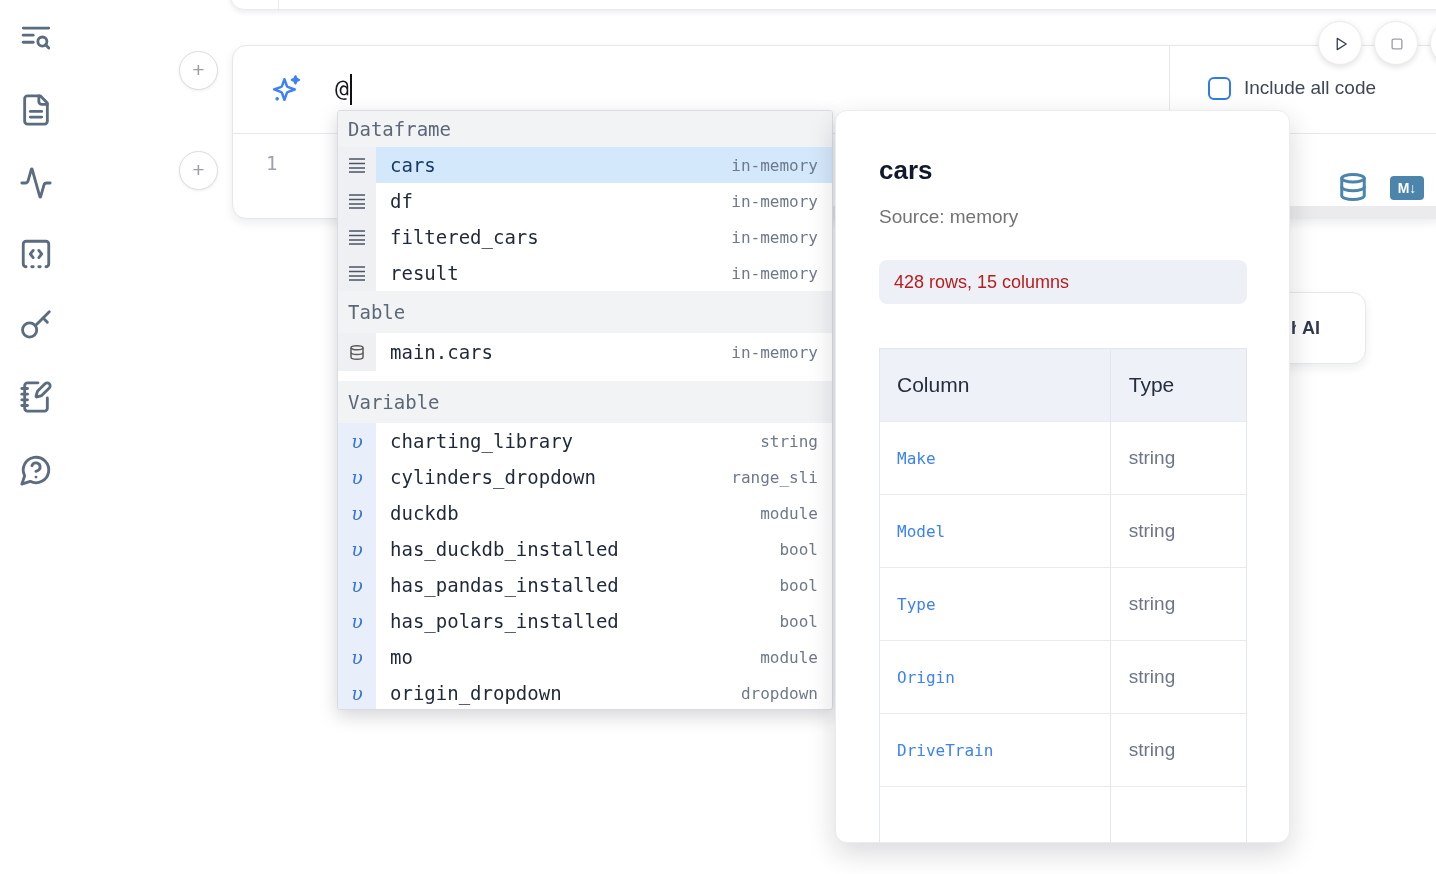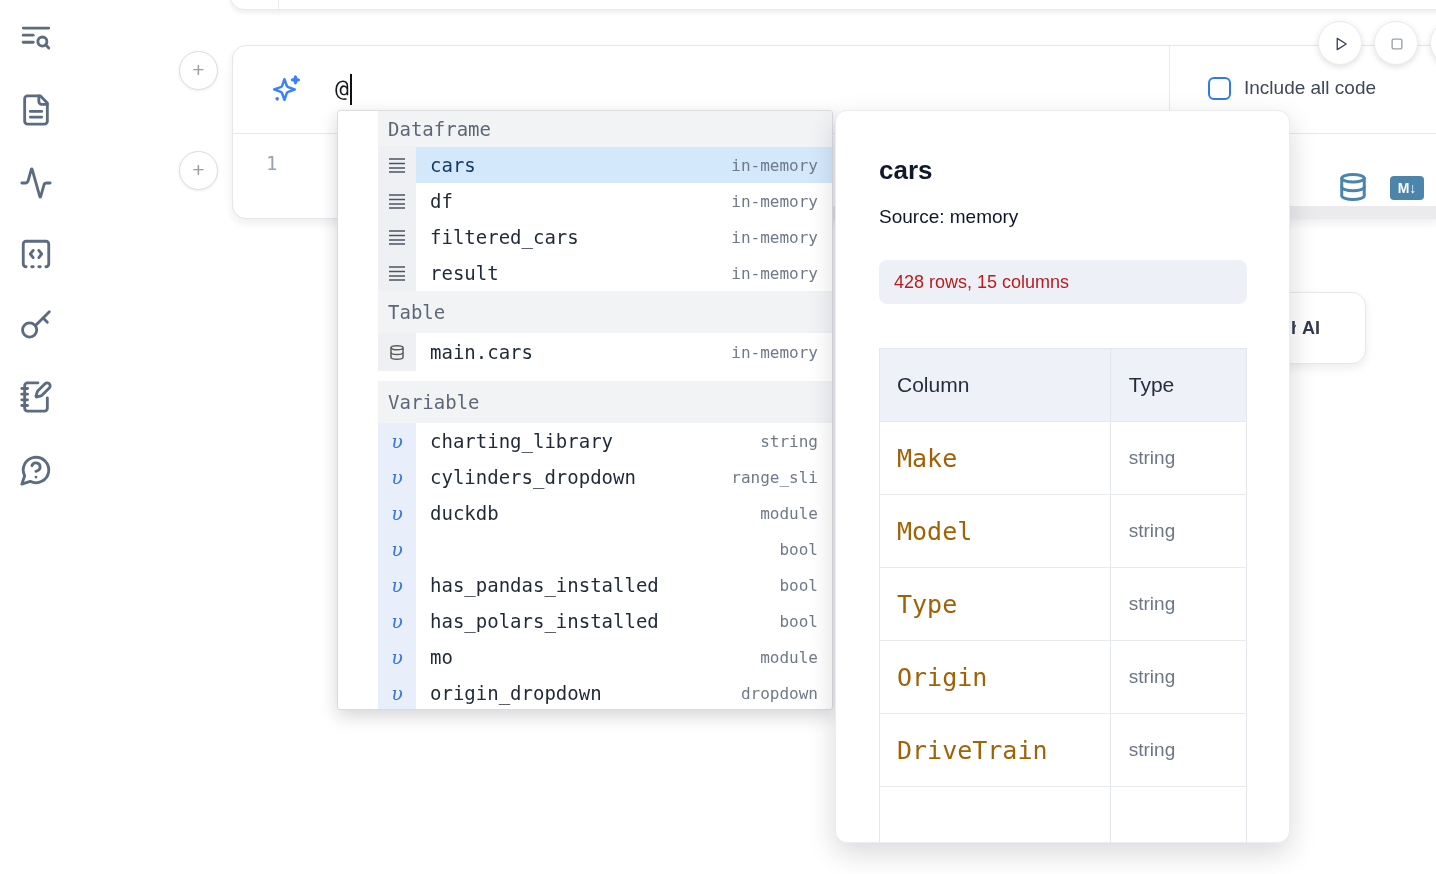--- a/index.html
+++ b/index.html
@@ -54,21 +54,21 @@
   
   .ai-btn { position:absolute; left:1240px; top:292px; width:126px; height:72px; background:#fff;
             border:1px solid #e8e8ec; border-radius:14px; box-shadow:0 4px 10px rgba(15,23,42,.08);
             z-index:9; display:flex; align-items:center; padding-left:50px;
             font-weight:bold; font-size:18px; color:#323b4d; }
   .ai-btn .frag { display:inline-block; width:5px; overflow:hidden; margin-right:6px; }
 
   
   .completion { position:absolute; left:337px; top:110px; width:496px; height:600px; background:#fff;
                 border:1px solid #d9dde2; box-shadow:0 6px 18px rgba(20,20,40,.18); z-index:20;
-                overflow:hidden; border-radius:3px;padding-left:40px; }
+                overflow:hidden; border-radius:3px; }
   .sec-hdr { height:36px; background:#f1f3f5; color:#5c6877; font-size:19px;
              display:flex; align-items:center; padding-left:10px; }
   .sec-hdr.k-table { height:42px; }
   .sec-hdr.k-variable { height:42px;margin-top:10px; }
   .c-row { position:relative; height:36px; display:flex; align-items:center; }
   .c-row.k-table { height:38px; }
   .c-gutter { position:absolute; left:0; top:0; width:38px; height:100%; background:#eef0f3;
               display:flex; align-items:center; justify-content:center; }
   .c-row.k-variable .c-gutter { background:#e9effa; }
   .c-row.sel .c-name-wrap { background:#d4e8fb; }
@@ -79,34 +79,34 @@
   .c-detail { position:absolute; right:14px; font-size:16px; color:#6e7a8a; white-space:pre; }
   .df-icon { width:18px; height:16px; color:#4b5563; }
   .tbl-icon { width:16px; height:17px; color:#5d5a55; }
   .var-icon { font-family:"DejaVu Serif", serif; font-style:italic; color:#3b76d6; font-size:19px; }
 
   
   .preview { position:absolute; left:835px; top:110px; width:455px; height:733px; background:#fff;
              border:1px solid #ececf0; border-radius:12px; box-shadow:0 10px 28px rgba(20,20,40,.16);
              z-index:30; overflow:hidden; }
   .pv-title { position:absolute; left:43px; top:44px; font-size:26px; font-weight:bold; color:#10182b; }
-  .pv-source { position:absolute; left:43px; top:95px; font-size:19px; color:#0f172a;text-align:center; }
+  .pv-source { position:absolute; left:43px; top:95px; font-size:19px; color:#737373;text-align:center; }
   .pv-badge { position:absolute; left:43px; top:149px; width:368px; height:44px; background:#edf1f7;
               border-radius:8px; display:flex; align-items:center; }
   .pv-badge span { margin-left:15px; font-size:18px; color:#b91c1c; }
   .pv-table { position:absolute; left:43px; top:237px; width:368px; height:550px;
               border:1px solid #e2e6ed; overflow:hidden; }
   .pv-tr { display:flex; height:73px; border-bottom:1px solid #e7eaef; background:#fff; }
   .pv-tr.hdr { background:#eef1f7; }
   .pv-td1 { width:232px; border-right:1px solid #e2e6ed; display:flex; align-items:center; }
   .pv-td2 { width:136px; display:flex; align-items:center; }
   .pv-td1 span { margin-left:17px; }
   .pv-td2 span { margin-left:18px; }
   .pv-tr.hdr .pv-td1 span, .pv-tr.hdr .pv-td2 span { font-size:21px; color:#242e3d; }
-  .pv-col-name { font-size:25px; color:#a16207; }
+  .pv-col-name { font-size:16px; color:#3b82f6; }
   .pv-col-type { font-size:19px; color:#6c7687; }
 </style>
 </head>
 <body>
 
 <div class="screen">
 
   <div class="sidebar">
     <div class="sb-icon" style="top:21px">
       <svg viewBox="0 0 24 24" fill="none" stroke="currentColor" stroke-width="2" stroke-linecap="round" stroke-linejoin="round">
@@ -302,20 +302,21 @@
         <div class="c-name-wrap">
           <span class="c-name">duckdb</span>
           <span class="c-detail">module</span>
         </div>
       </div>
       <div class="c-row k-variable">
         <div class="c-gutter">
           <span class="var-icon">υ</span>
         </div>
         <div class="c-name-wrap">
+          <span class="c-name">has_duckdb_installed</span>
           <span class="c-detail">bool</span>
         </div>
       </div>
       <div class="c-row k-variable">
         <div class="c-gutter">
           <span class="var-icon">υ</span>
         </div>
         <div class="c-name-wrap">
           <span class="c-name">has_pandas_installed</span>
           <span class="c-detail">bool</span>

